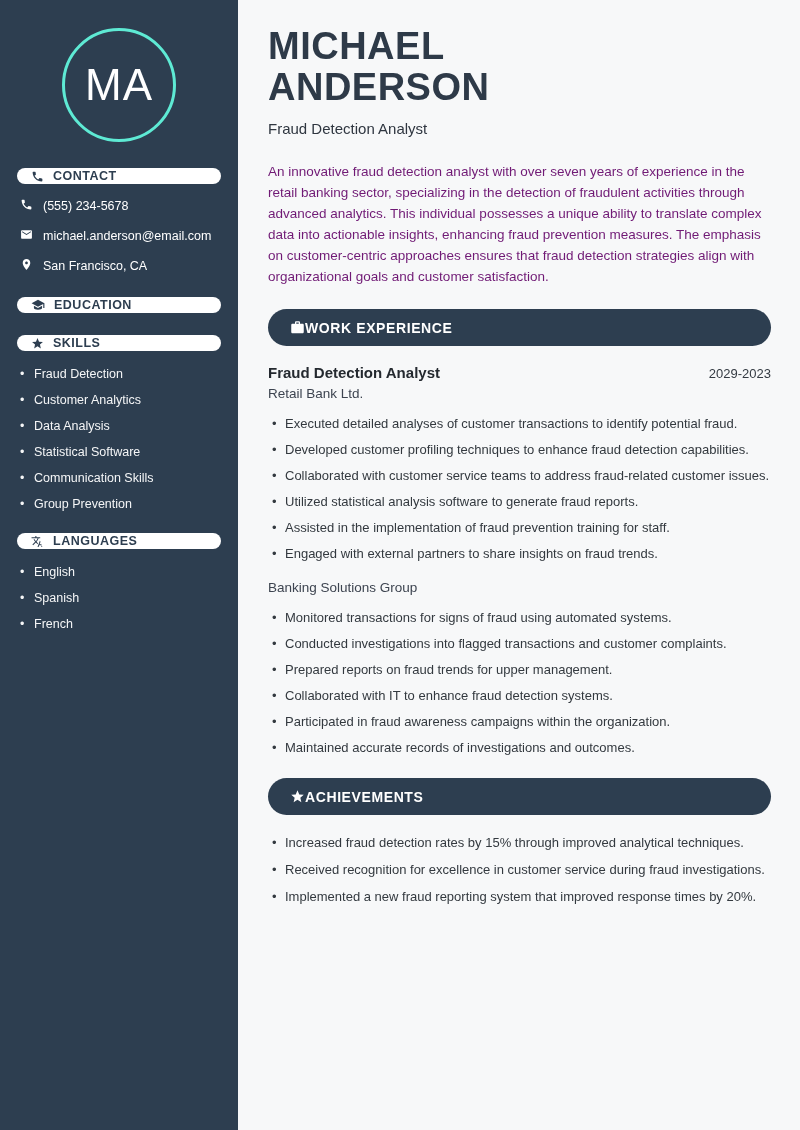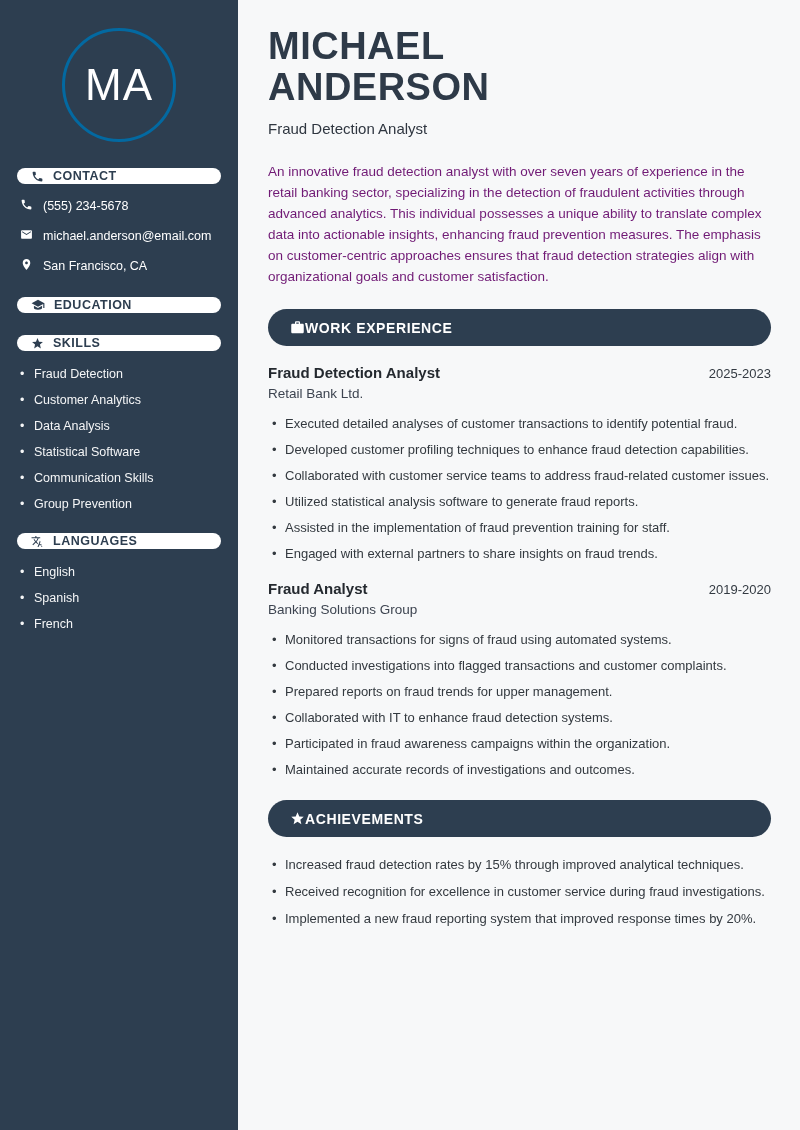--- a/index.html
+++ b/index.html
@@ -9,21 +9,21 @@
   .page { display: flex; width: 800px; height: 1130px; }
 
   
   .sidebar {
     width: 238px; flex-shrink: 0;
     background: #2d3e50; color: #ffffff;
     padding-bottom: 30px;
   }
   .avatar {
     width: 114px; height: 114px; margin: 28px auto 0;
-    border: 3px solid #0369a1; border-radius: 50%;
+    border: 3px solid #5eead4; border-radius: 50%;
     display: flex; align-items: center; justify-content: center;
   }
   .avatar span { font-size: 44px; letter-spacing: 1px; color: #ffffff; font-weight: 400; }
 
   .pill {
     background: #ffffff; color: #2d3e50;
     margin: 0 17px; height: 16px; border-radius: 15px;
     display: flex; align-items: center; gap: 9px;
     padding: 0 14px; font-weight: bold; font-size: 12.5px; letter-spacing: .5px;
   }
@@ -189,38 +189,34 @@
         <svg width="15" height="15" viewBox="0 0 24 24" fill="currentColor">
             <path d="M20 6h-4V4c0-1.11-.89-2-2-2h-4c-1.11 0-2 .89-2 2v2H4c-1.11 0-1.99.89-1.99 2L2 19c0 1.11.89 2 2 2h16c1.11 0 2-.89 2-2V8c0-1.11-.89-2-2-2zm-6 0h-4V4h4v2z"></path>
           </svg>
       </span>
       <span>WORK EXPERIENCE</span>
     </div>
 
     <section class="job">
       <div class="job-head">
         <h3>Fraud Detection Analyst</h3>
-        <span class="job-dates">2025-2023</span>
+        <span class="job-dates">2029-2023</span>
       </div>
       <div class="company">Retail Bank Ltd.</div>
       <ul class="bullets">
         <li>Executed detailed analyses of customer transactions to identify potential fraud.</li>
         <li>Developed customer profiling techniques to enhance fraud detection capabilities.</li>
         <li>Collaborated with customer service teams to address fraud-related customer issues.</li>
         <li>Utilized statistical analysis software to generate fraud reports.</li>
         <li>Assisted in the implementation of fraud prevention training for staff.</li>
         <li>Engaged with external partners to share insights on fraud trends.</li>
       </ul>
     </section>
 
     <section class="job">
-      <div class="job-head">
-        <h3>Fraud Analyst</h3>
-        <span class="job-dates">2019-2020</span>
-      </div>
       <div class="company">Banking Solutions Group</div>
       <ul class="bullets">
         <li>Monitored transactions for signs of fraud using automated systems.</li>
         <li>Conducted investigations into flagged transactions and customer complaints.</li>
         <li>Prepared reports on fraud trends for upper management.</li>
         <li>Collaborated with IT to enhance fraud detection systems.</li>
         <li>Participated in fraud awareness campaigns within the organization.</li>
         <li>Maintained accurate records of investigations and outcomes.</li>
       </ul>
     </section>

